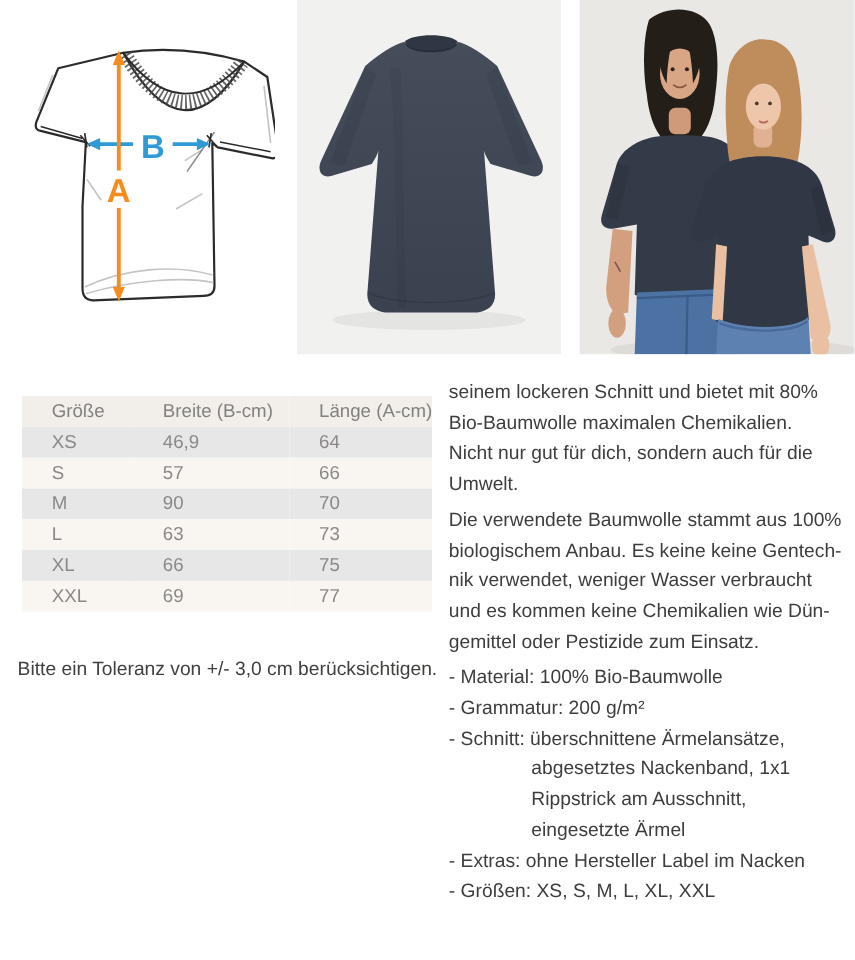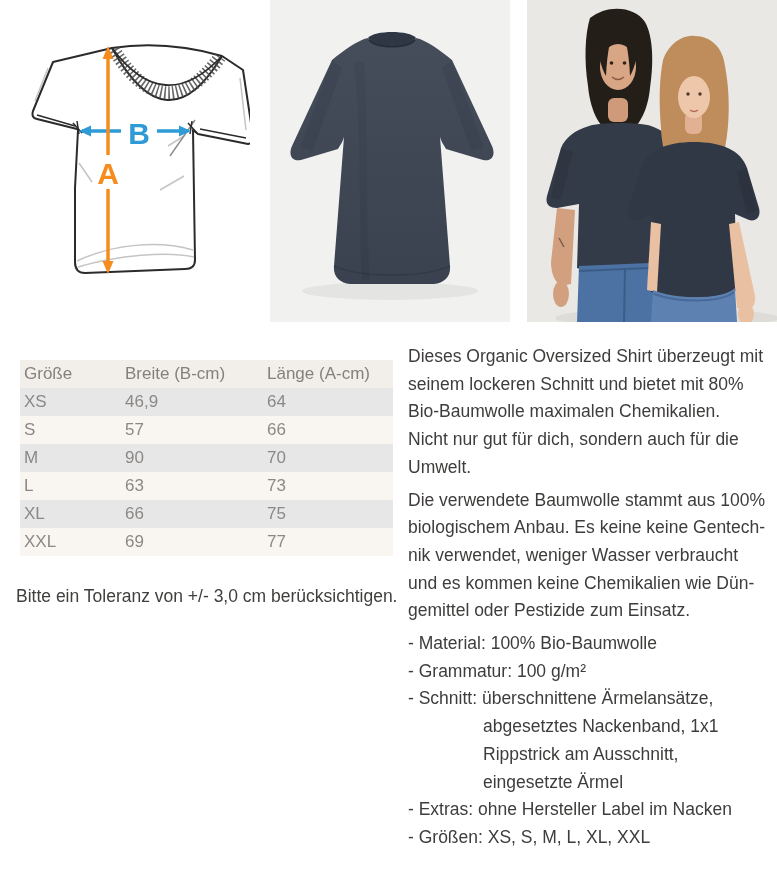--- a/index.html
+++ b/index.html
@@ -11,28 +11,28 @@
   
   .diagram{position:absolute;left:18px;top:38px;width:232px;height:252px;}
   .photo{position:absolute;top:0;height:322px;}
   .photo.product{left:270px;width:240px;background:#f1f1f0;}
   .photo.models{left:527px;width:250px;background:#e9e8e5;}
   .photo svg,.diagram svg{display:block;width:100%;height:100%;}
 
   
   table.size-table{position:absolute;left:20px;top:360px;width:373px;
        border-collapse:collapse;table-layout:fixed;font-size:17px;}
-  .size-table th,.size-table td{height:28px;padding:0 0 0 4px;text-align:left;
+  .size-table th,.size-table td{height:28px;padding:0 0 0 27px;text-align:left;
        font-weight:400;vertical-align:middle;white-space:nowrap;overflow:hidden;}
   .size-table thead tr{background:#f2efeb;color:#83817e;}
   .size-table tbody tr{color:#8b8987;}
   .size-table tbody tr:nth-child(odd){background:#e8e7e7;}
   .size-table tbody tr:nth-child(even){background:#f9f6f2;}
 
-  .tolerance{position:absolute;left:16px;top:586px;font-size:17.5px;color:#403f3d;white-space:nowrap;}
+  .tolerance{position:absolute;left:16px;top:598px;font-size:17.5px;color:#403f3d;white-space:nowrap;}
 
   
   .description{position:absolute;left:408px;top:343px;width:368px;
        font-size:17.5px;line-height:27.7px;color:#3e3d3c;}
   .description .para{margin:0 0 5px 0;}
   .description .specs{margin-top:3px;}
   .description .line{white-space:nowrap;}
   .description .line.indent{padding-left:75px;}
 </style>
 </head>
@@ -209,36 +209,35 @@
         <td>69</td>
         <td>77</td>
       </tr>
     </tbody>
   </table>
 
   <div class="tolerance">Bitte ein Toleranz von +/- 3,0 cm berücksichtigen.</div>
 
   <div class="description">
     <div class="para">
-      <div class="line">Dieses Organic Oversized Shirt überzeugt mit</div>
       <div class="line">seinem lockeren Schnitt und bietet mit 80%</div>
       <div class="line">Bio-Baumwolle maximalen Chemikalien.</div>
       <div class="line">Nicht nur gut für dich, sondern auch für die</div>
       <div class="line">Umwelt.</div>
     </div>
     <div class="para">
       <div class="line">Die verwendete Baumwolle stammt aus 100%</div>
       <div class="line">biologischem Anbau. Es keine keine Gentech-</div>
       <div class="line">nik verwendet, weniger Wasser verbraucht</div>
       <div class="line">und es kommen keine Chemikalien wie Dün-</div>
       <div class="line">gemittel oder Pestizide zum Einsatz.</div>
     </div>
     <div class="specs">
       <div class="line">- Material: 100% Bio-Baumwolle</div>
-      <div class="line">- Grammatur: 100 g/m²</div>
+      <div class="line">- Grammatur: 200 g/m²</div>
       <div class="line">- Schnitt: überschnittene Ärmelansätze,</div>
       <div class="line indent">abgesetztes Nackenband, 1x1</div>
       <div class="line indent">Rippstrick am Ausschnitt,</div>
       <div class="line indent">eingesetzte Ärmel</div>
       <div class="line">- Extras: ohne Hersteller Label im Nacken</div>
       <div class="line">- Größen: XS, S, M, L, XL, XXL</div>
     </div>
   </div>
 
 </div>

